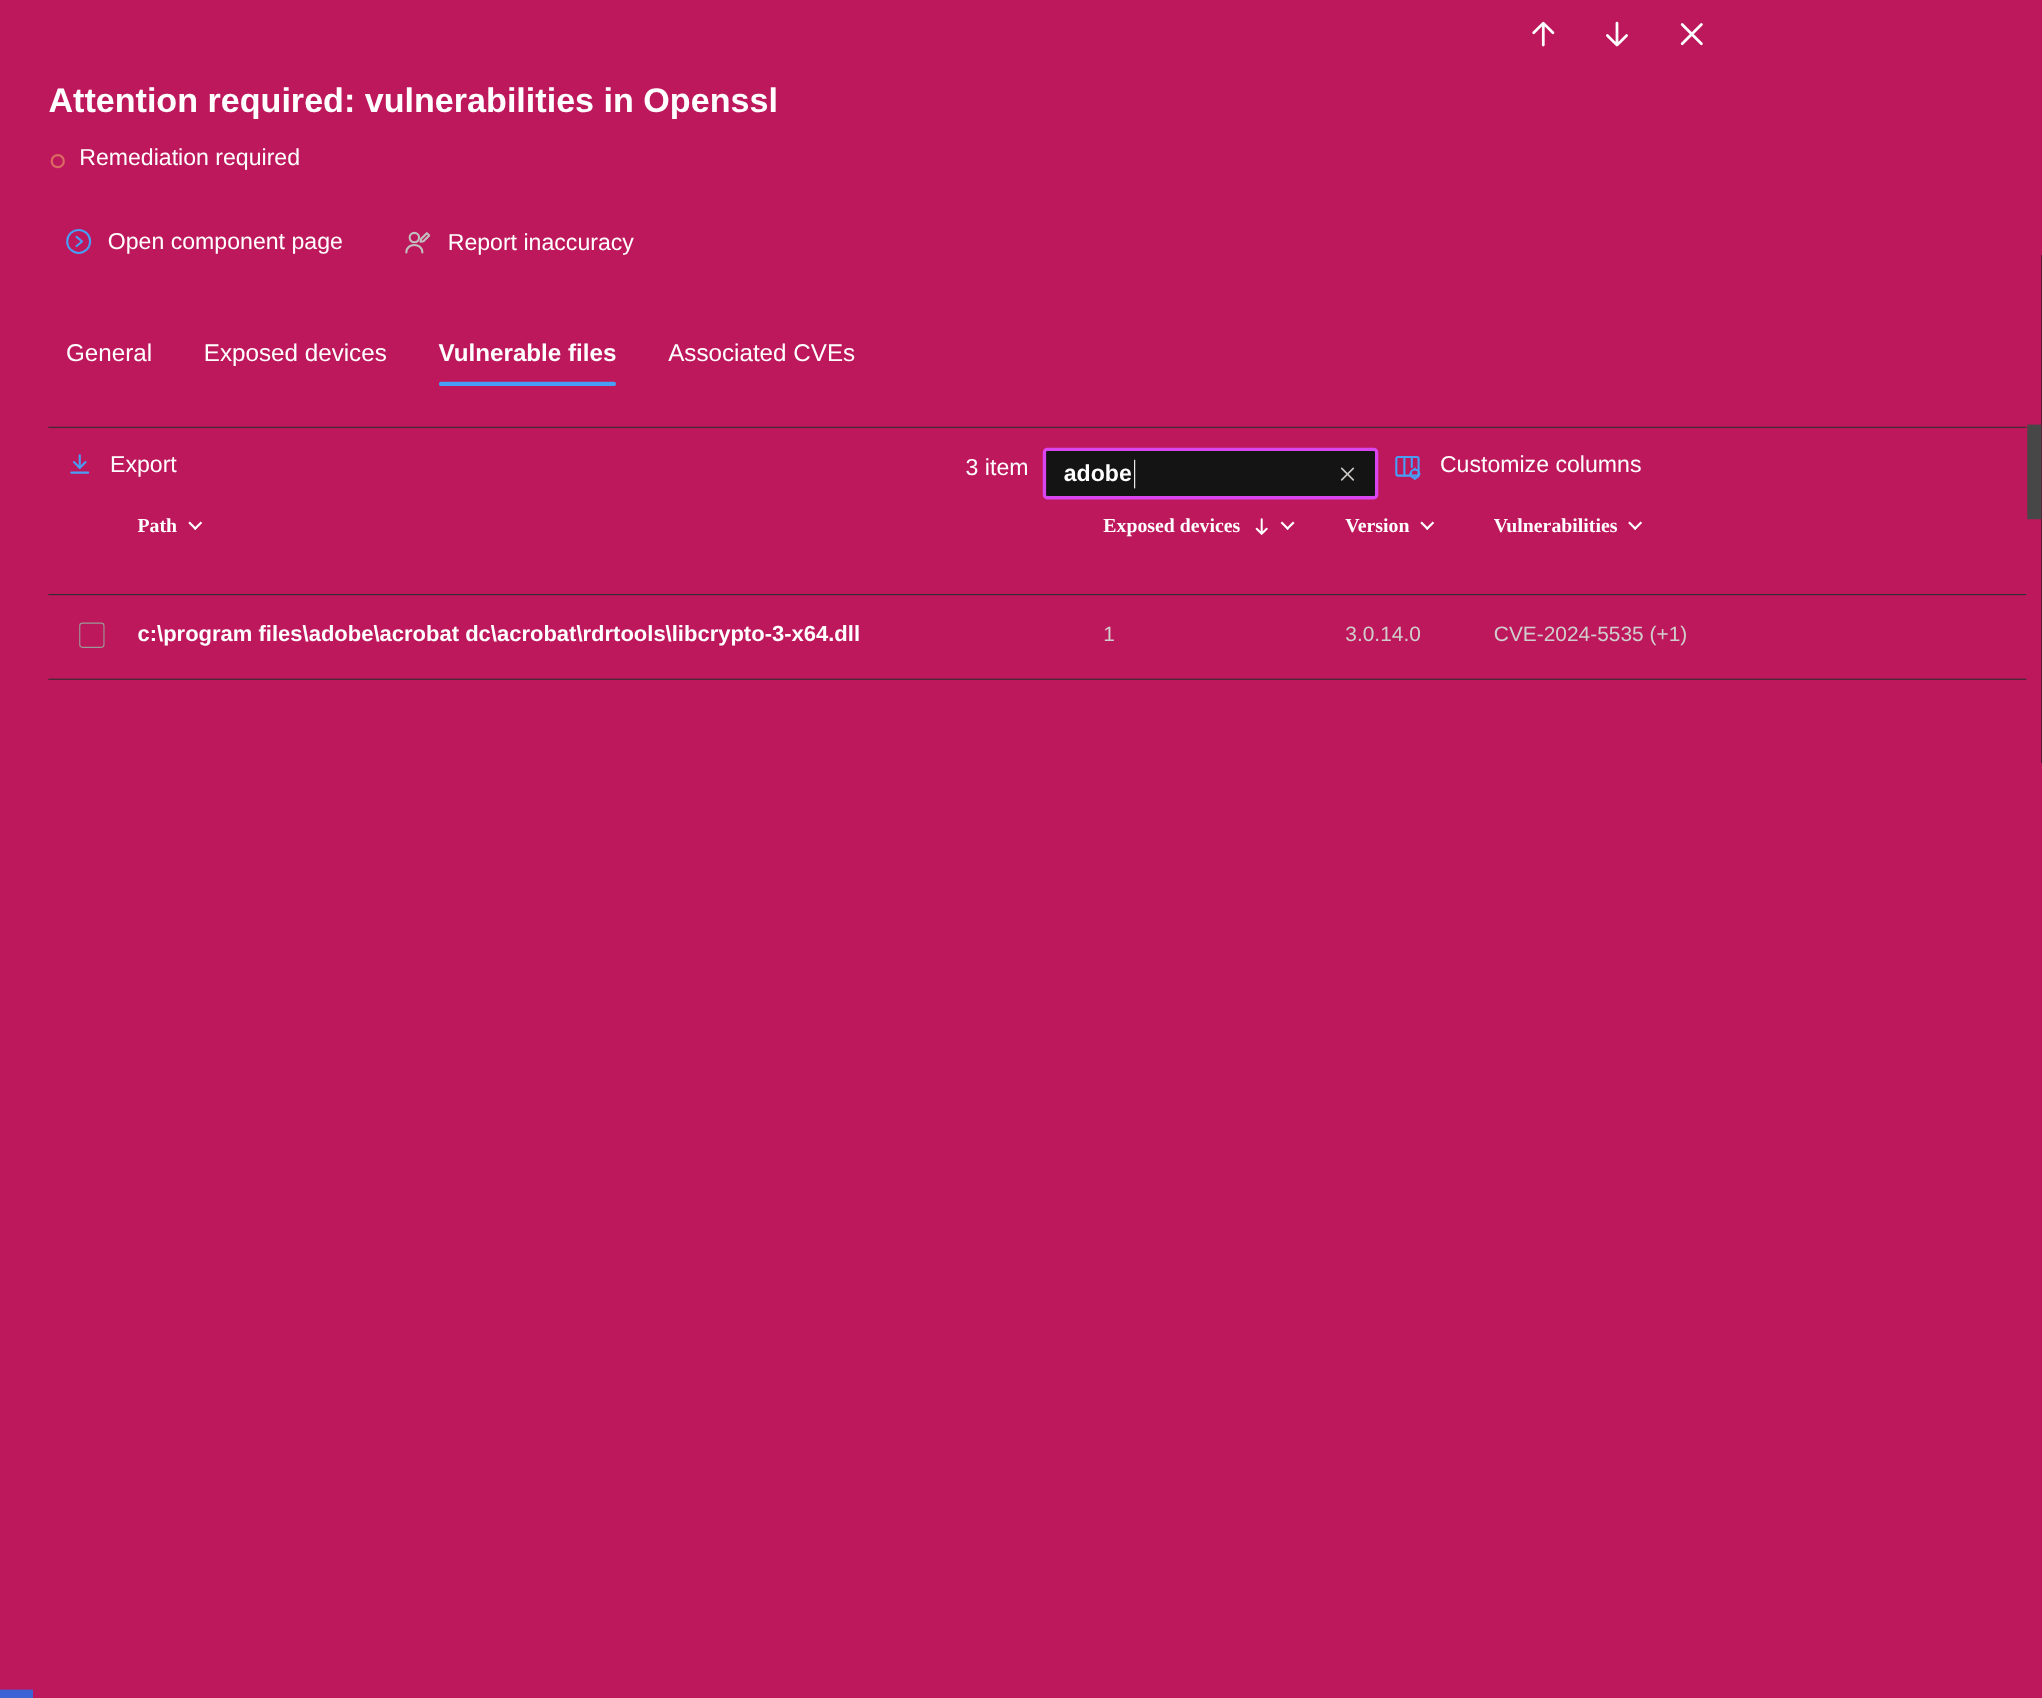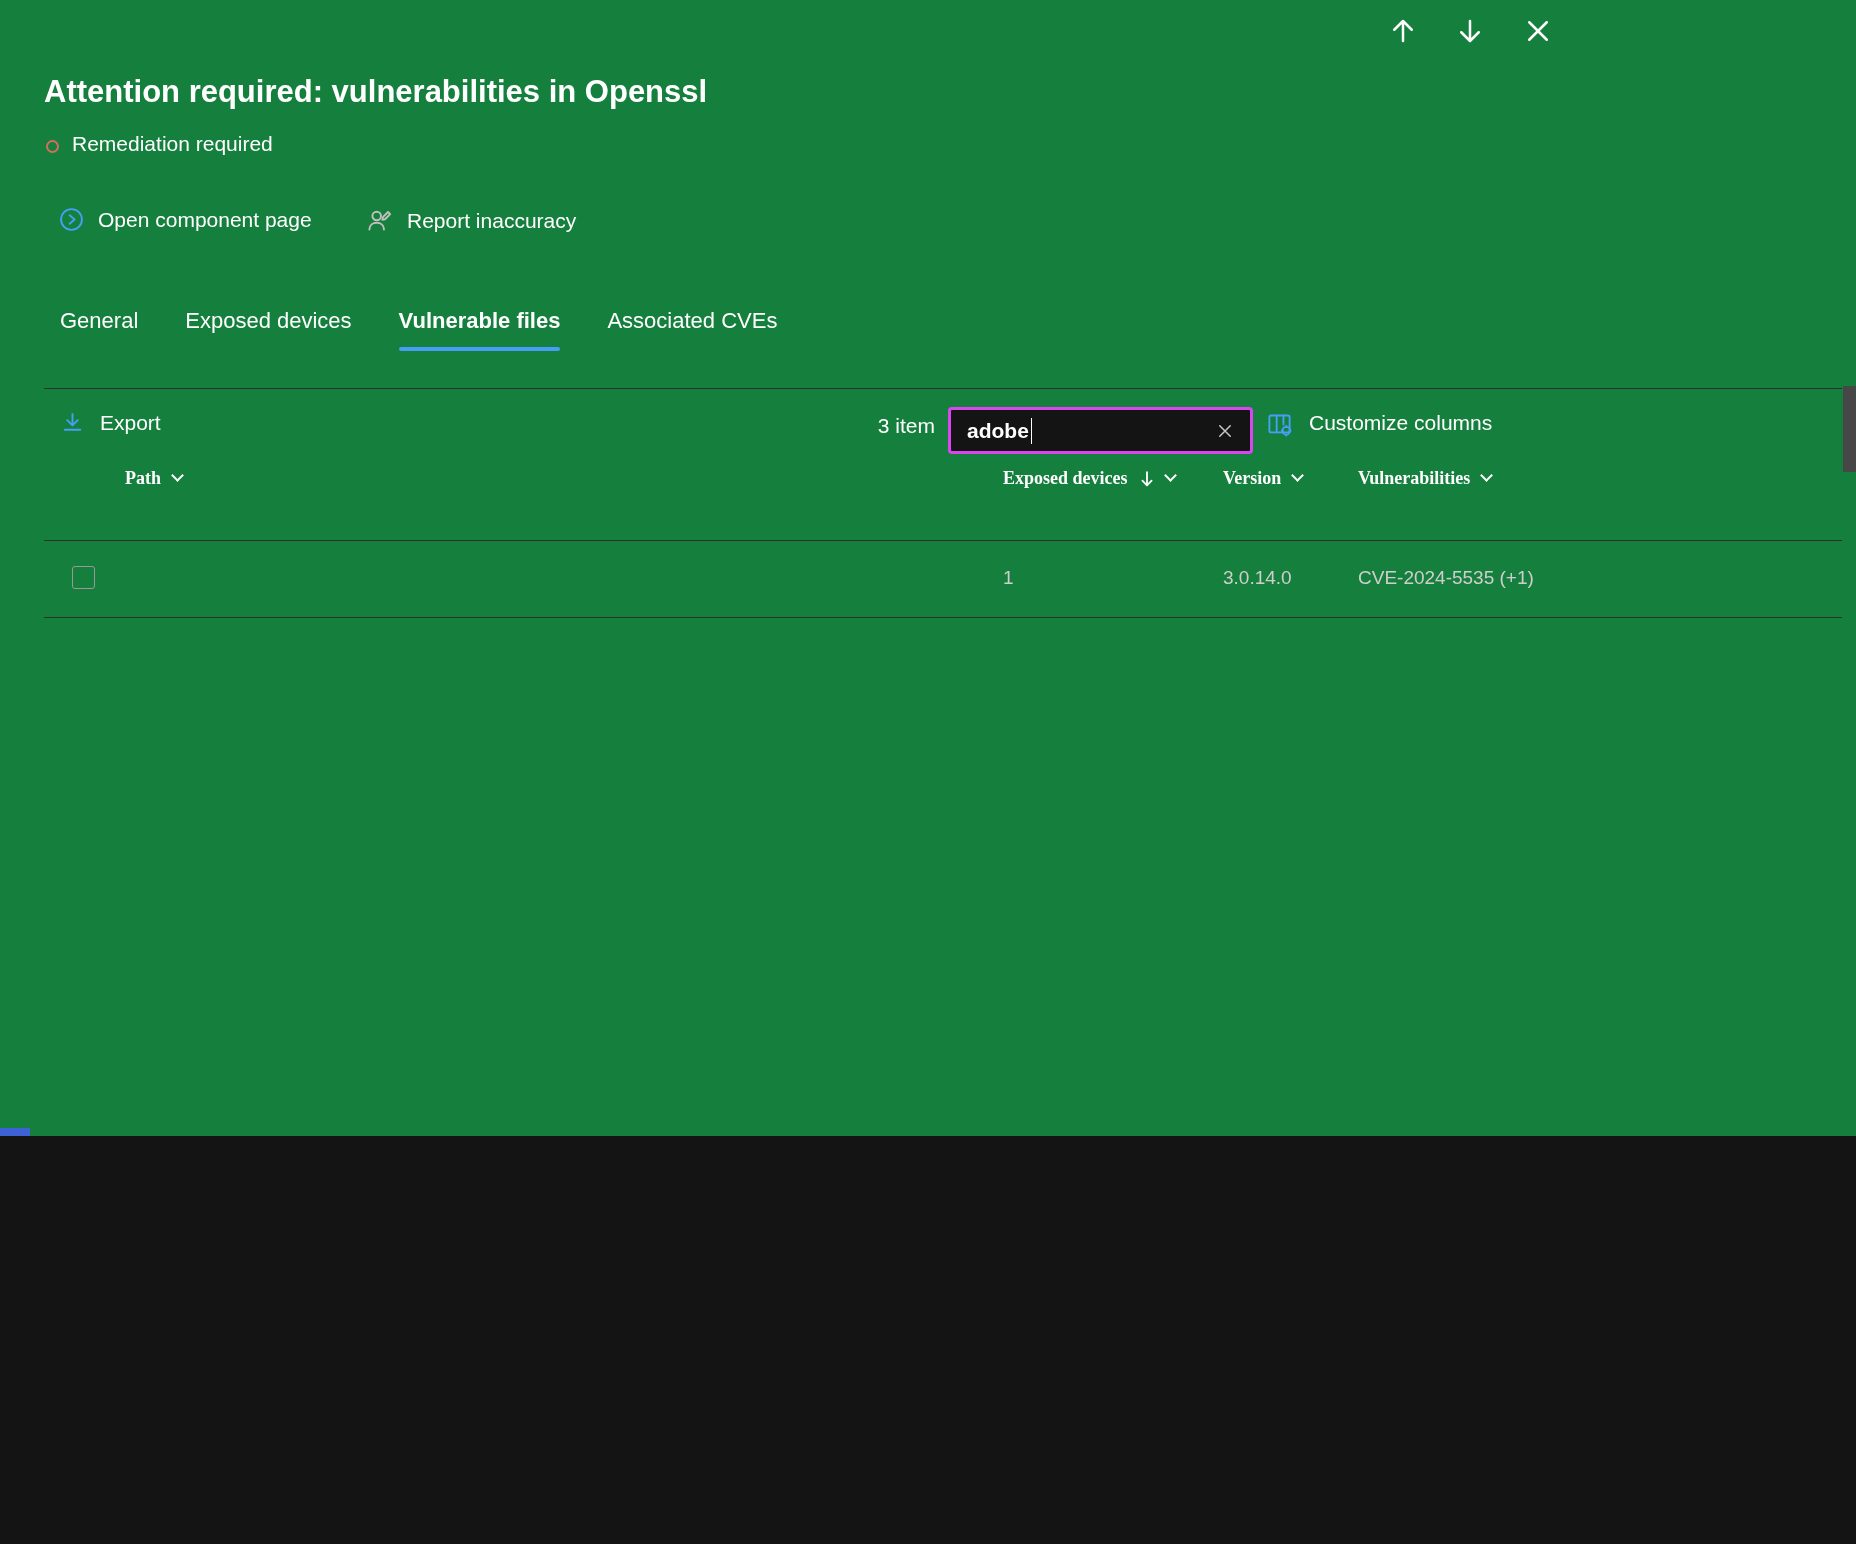--- a/index.html
+++ b/index.html
@@ -1,18 +1,18 @@
 <!DOCTYPE html>
 <html><head>
 <meta charset="utf-8">
 <style>
   * { margin:0; padding:0; box-sizing:border-box; }
   html,body { width:1856px; height:1544px; background:#141414; overflow:hidden; }
   body { font-family:"Liberation Sans","DejaVu Sans",sans-serif; color:#ffffff; }
-  .panel { position:relative; width:1856px; height:1136px; background:#15803d; }
+  .panel { position:relative; width:1856px; height:1544px; background:#be185d; }
 
   
   .nav-btn { position:absolute; top:10px; width:42px; height:42px; background:transparent; border:none;
              color:#ffffff; cursor:pointer; display:flex; align-items:center; justify-content:center; }
   .nav-btn svg { width:30px; height:30px; }
   #btn-up { left:1382px; } #btn-down { left:1449px; } #btn-close { left:1517px; }
 
   
   .title { position:absolute; left:44px; top:74px; font-size:31px; font-weight:700; color:#fff; }
   .status-dot { position:absolute; left:46px; top:140px; width:13px; height:13px; border-radius:50%;
@@ -193,20 +193,21 @@
   </button>
   <button class="col-header" id="col-vulns">
     <span>Vulnerabilities</span>
     <span class="chev"></span>
   </button>
 
   <div class="divider" id="divider-header"></div>
 
   <div class="row">
     <span class="checkbox"></span>
+    <span class="cell-path">c:\program files\adobe\acrobat dc\acrobat\rdrtools\libcrypto-3-x64.dll</span>
     <span class="cell-devices">1</span>
     <span class="cell-version">3.0.14.0</span>
     <span class="cell-vulns">CVE-2024-5535 (+1)</span>
   </div>
 
   <div class="divider" id="divider-row"></div>
 
   <div class="bottom-artifact"></div>
 </div>
 

